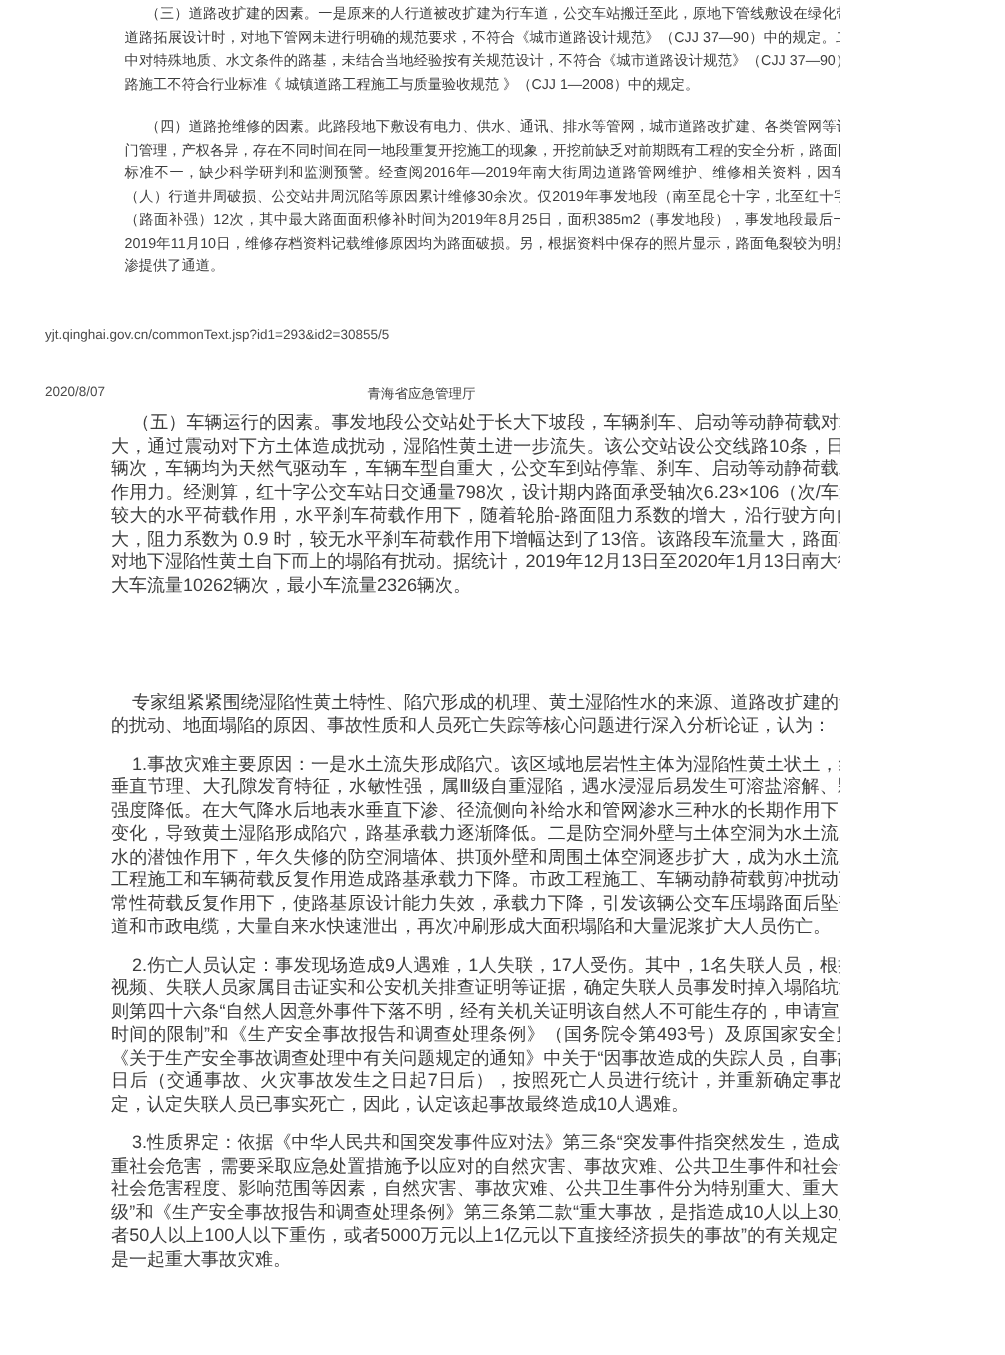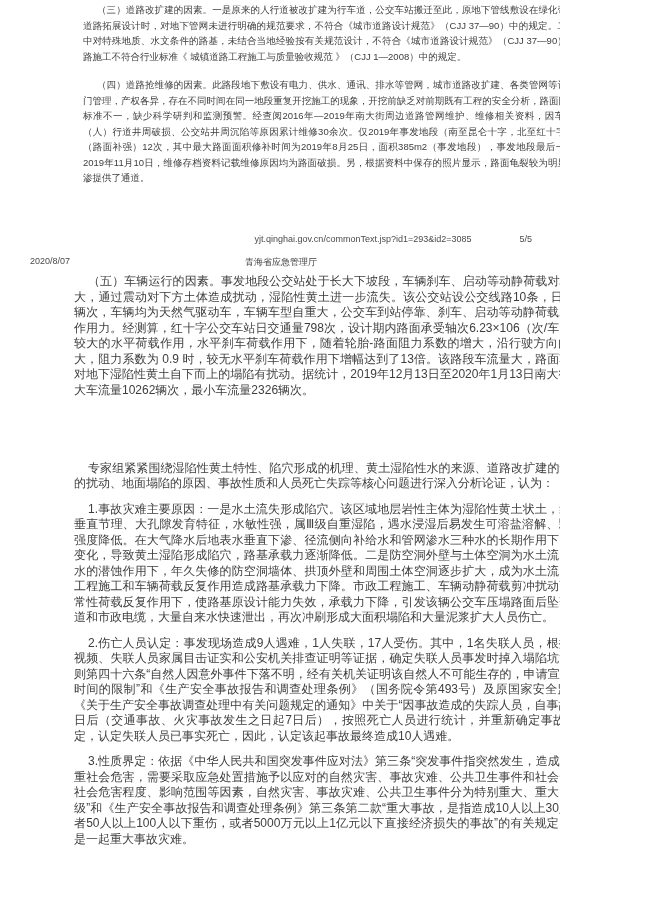--- a/index.html
+++ b/index.html
@@ -26,28 +26,27 @@
   .p5-body p {
     margin: 0 0 13px 0;
     font-size: 9.5px;
     line-height: 15.5px;
     text-align: justify;
     text-indent: 14px;
     color: #3d3d3d;
   }
   .p5-footer {
     position: absolute;
-    top: 234px;
+    top: 218px;
     left: 30px;
     right: 28px;
     display: flex;
-    justify-content: flex-end;
+    justify-content: flex-start;
     font-size: 9px;
     color: #4a4a4a;
-    gap: 48px;
   }
   
   .p6-header {
     position: absolute;
     top: 256px;
     left: 30px;
     right: 28px;
     height: 14px;
     font-size: 9px;
     color: #4a4a4a;

